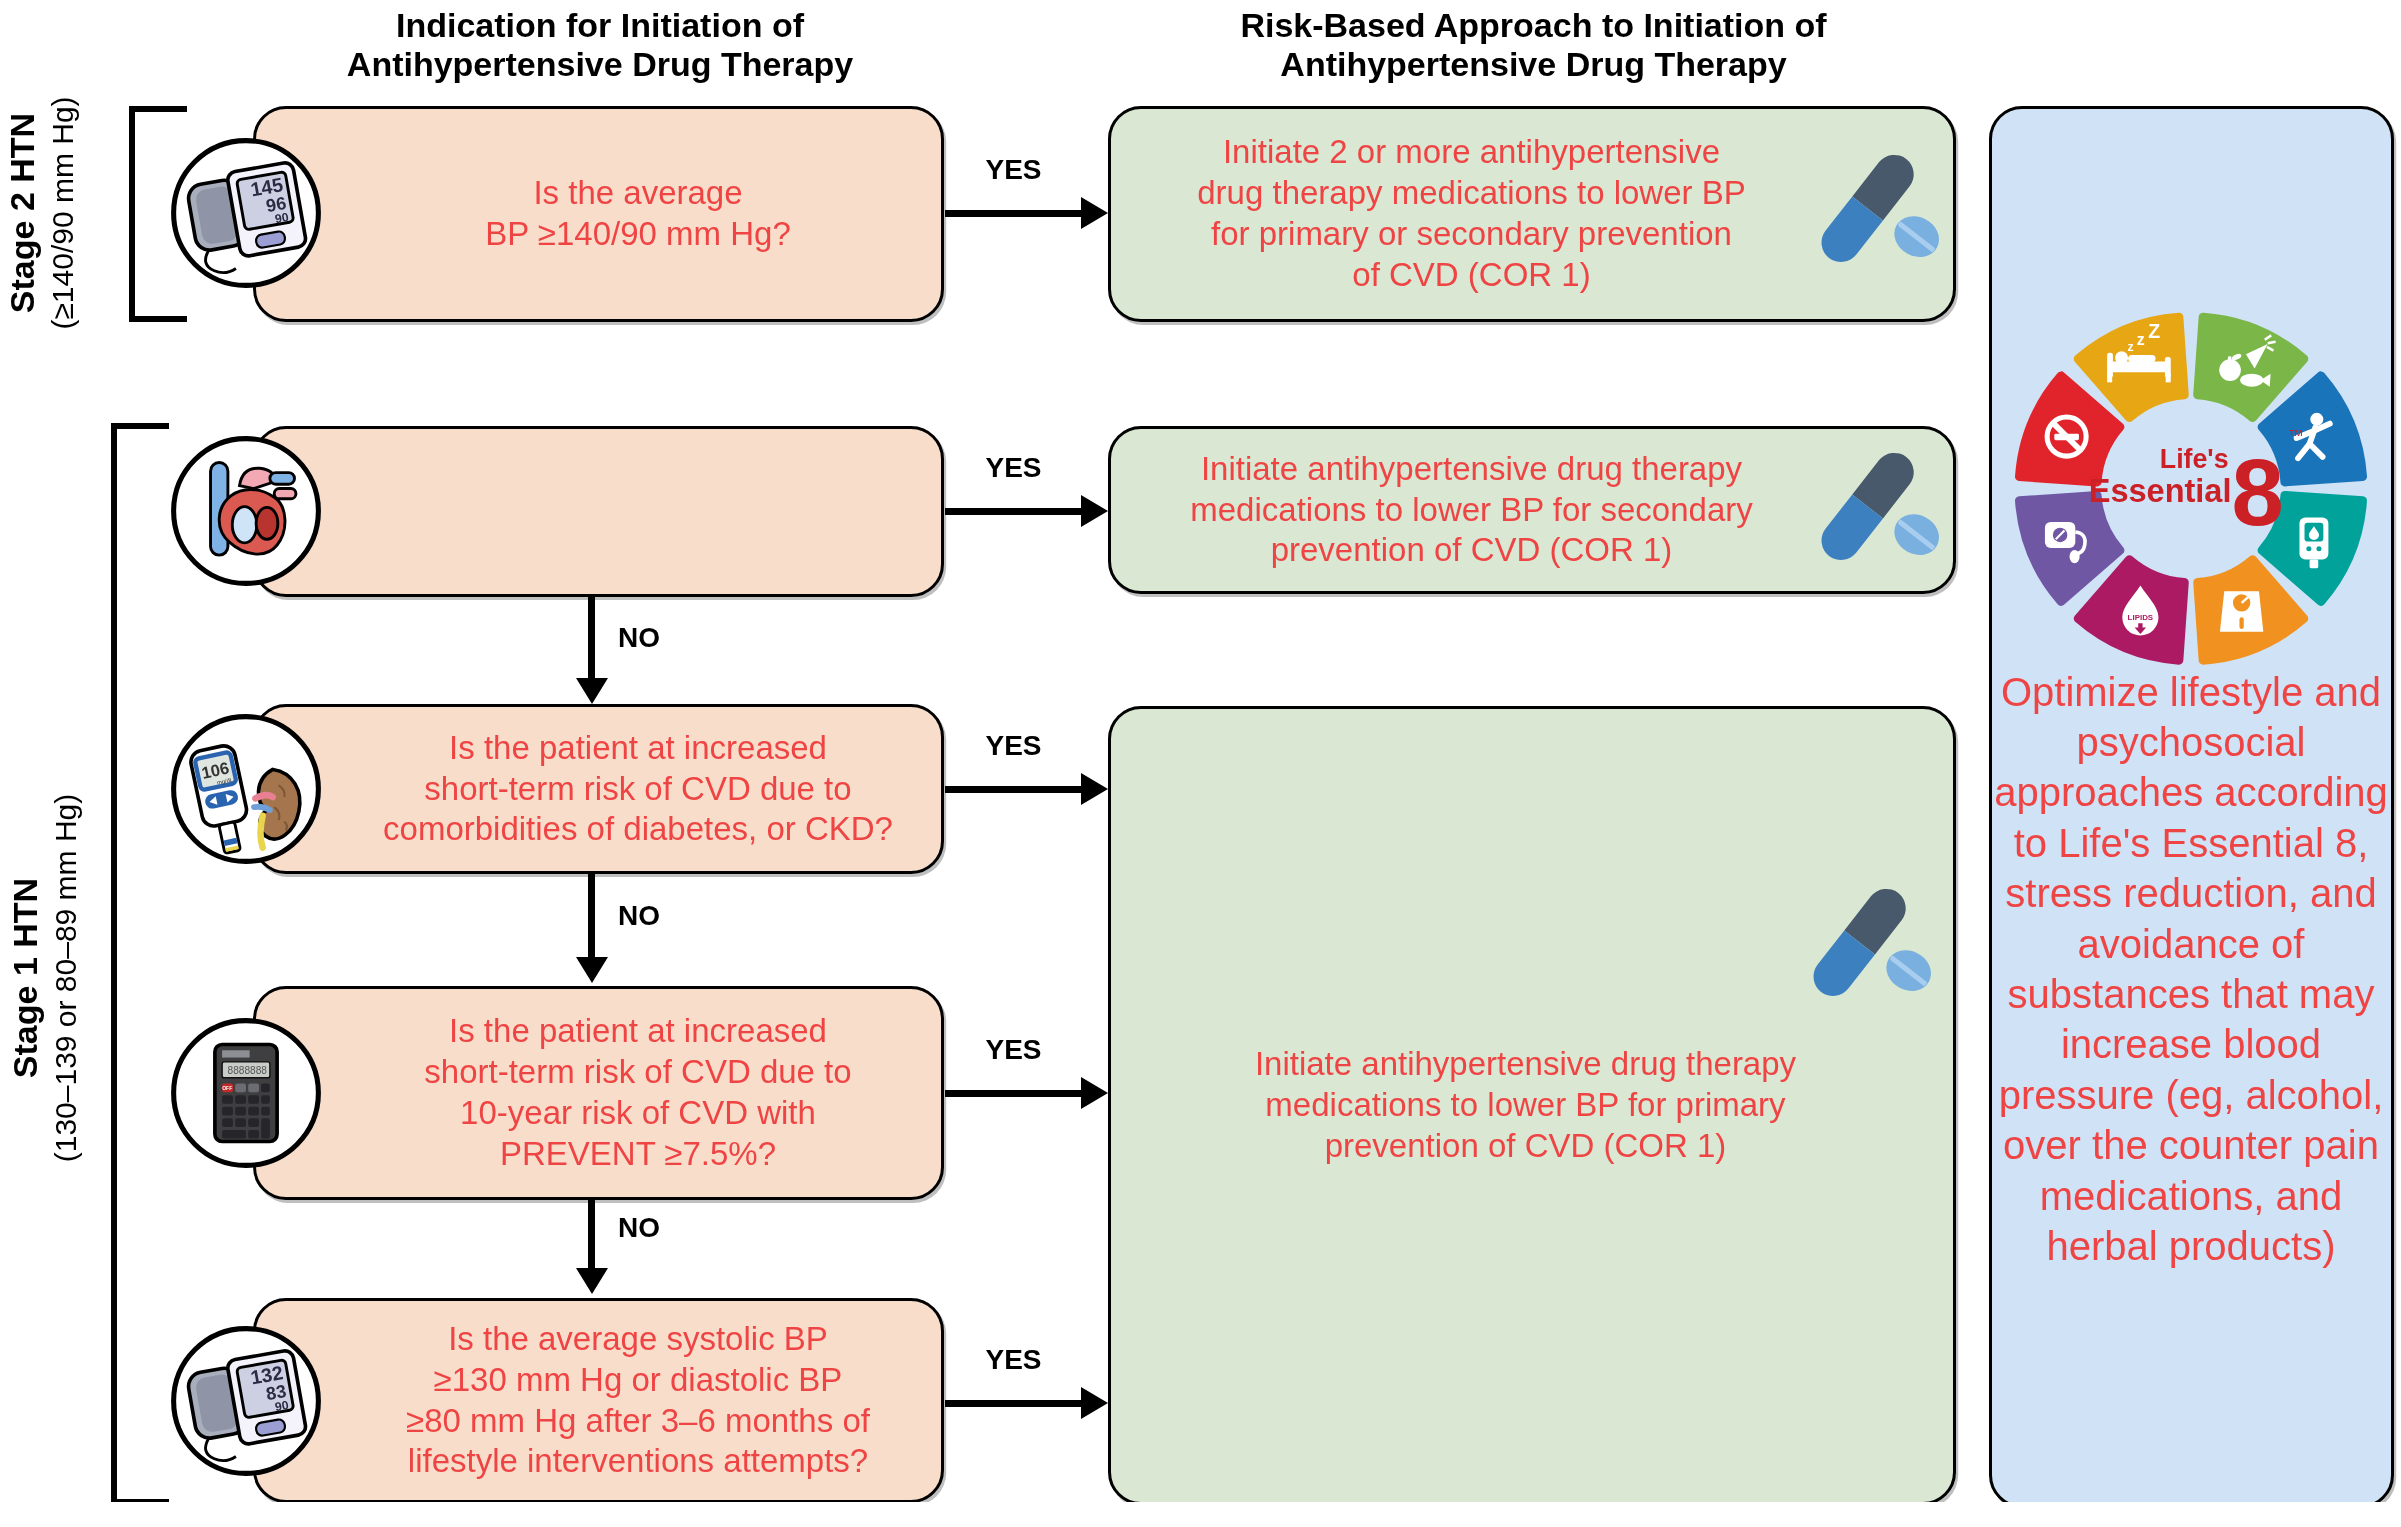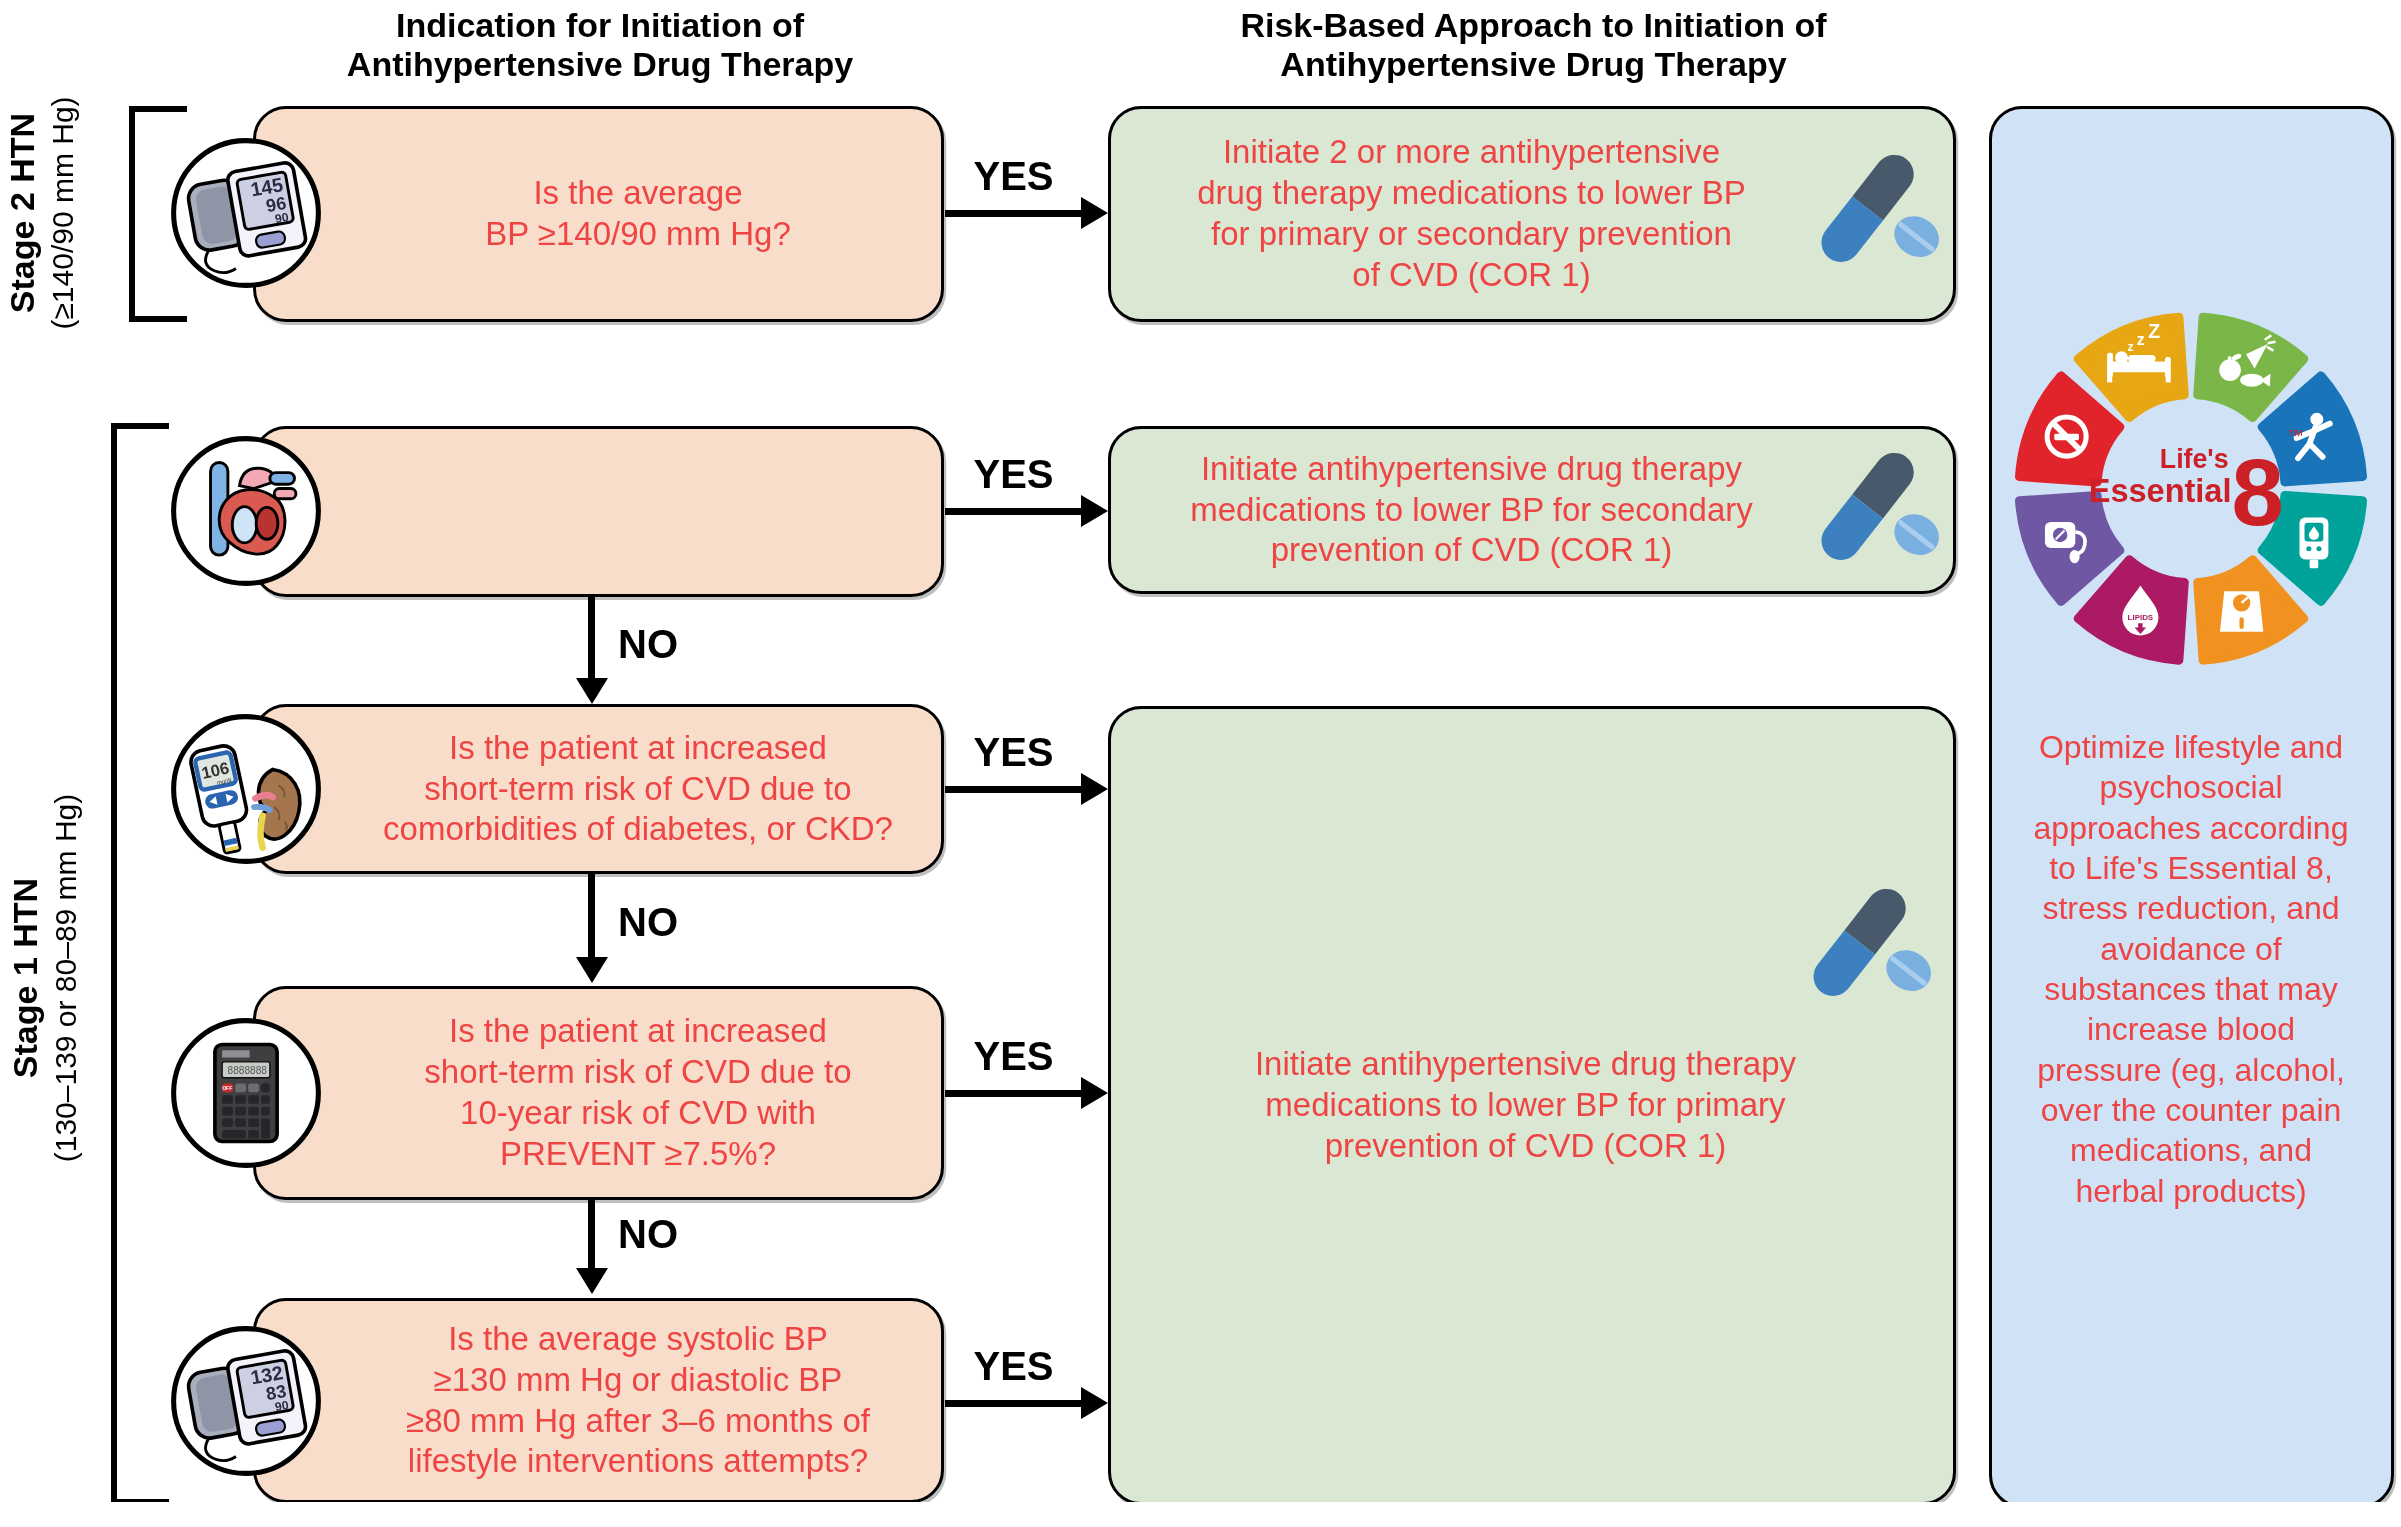--- a/index.html
+++ b/index.html
@@ -8,21 +8,21 @@
   .hdr{position:absolute;font-weight:bold;font-size:34px;line-height:1.16;
        text-align:center;white-space:pre-line;}
   .qbox{position:absolute;background:#f9ddcb;border:3.6px solid #000;border-radius:33px;
         box-shadow:2.2px 2.9px 0 rgba(0,0,0,0.25);box-sizing:border-box;}
   .obox{position:absolute;background:#d9e7d3;border:3.6px solid #000;border-radius:33px;
         box-shadow:2.2px 2.9px 0 rgba(0,0,0,0.25);box-sizing:border-box;}
   .lbox{position:absolute;background:#cfe2f6;border:3.6px solid #000;border-radius:33px;
         box-shadow:2.2px 2.9px 0 rgba(0,0,0,0.25);box-sizing:border-box;}
   .btxt{position:absolute;display:flex;align-items:center;justify-content:center;
         text-align:center;white-space:pre-line;font-size:33px;line-height:1.24;color:#ef4444;}
-  .lbl{position:absolute;font-weight:bold;font-size:40px;}
+  .lbl{position:absolute;font-weight:bold;font-size:28px;}
   .shaft{position:absolute;background:#000;}
   .head-r{position:absolute;width:0;height:0;border-top:16px solid transparent;
           border-bottom:16px solid transparent;border-left:27.5px solid #000;}
   .head-d{position:absolute;width:0;height:0;border-left:16px solid transparent;
           border-right:16px solid transparent;border-top:26px solid #000;}
   .bracket{position:absolute;border-left:6.5px solid #000;border-top:6.5px solid #000;
            border-bottom:6.5px solid #000;box-sizing:border-box;}
   .stage{position:absolute;display:flex;flex-direction:column;align-items:center;
          justify-content:center;transform:rotate(-90deg);text-align:center;line-height:1.25;}
   .stage .t{font-weight:bold;font-size:34px;}
@@ -232,21 +232,21 @@
 
   <div class="shaft" style="left:588px;top:874px;width:6.5px;height:85px;"></div>
   <div class="head-d" style="left:576px;top:957px;"></div>
   <div class="lbl" style="left:618px;top:900px;">NO</div>
 
   <div class="shaft" style="left:588px;top:1200px;width:6.5px;height:69px;"></div>
   <div class="head-d" style="left:576px;top:1268px;"></div>
   <div class="lbl" style="left:618px;top:1212px;">NO</div>
 
   <div class="lbox" style="left:1989px;top:106px;width:405px;height:1402px;"></div>
-  <div class="btxt" style="left:1993px;top:687px;width:396px;height:564px;font-size:32px;line-height:1.26;">Optimize lifestyle and
+  <div class="btxt" style="left:1993px;top:687px;width:396px;height:564px;font-size:40px;line-height:1.26;">Optimize lifestyle and
 psychosocial
 approaches according
 to Life's Essential 8,
 stress reduction, and
 avoidance of
 substances that may
 increase blood
 pressure (eg, alcohol,
 over the counter pain
 medications, and

